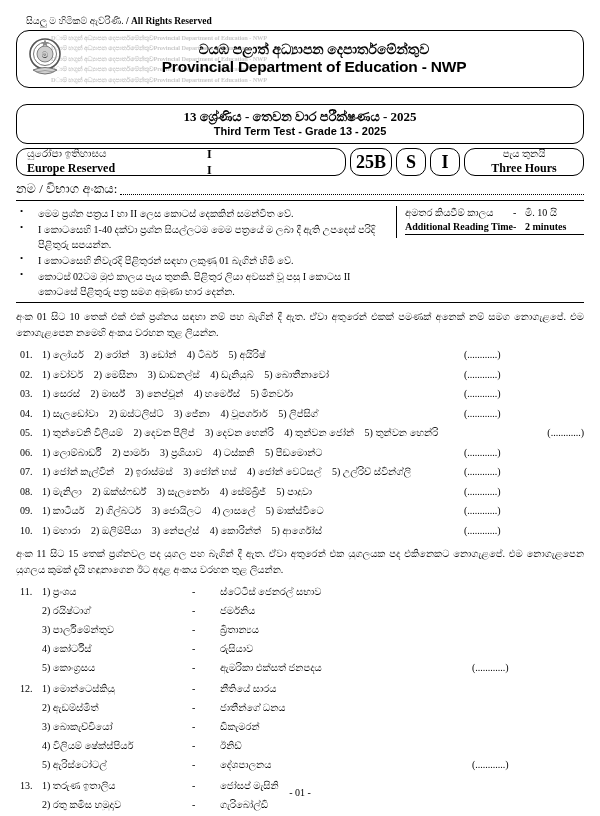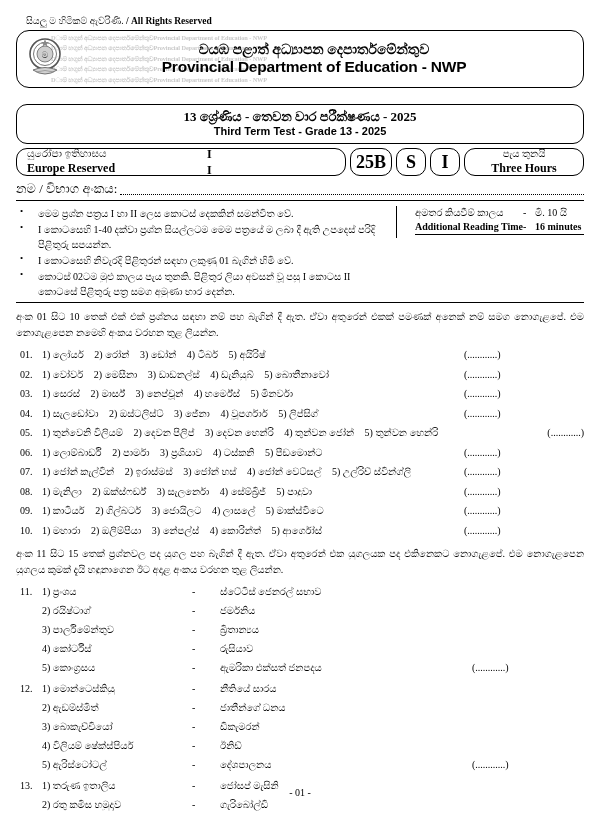--- a/index.html
+++ b/index.html
@@ -206,21 +206,21 @@
     top: -1px;
     font-size: 9px;
   }
 
   .reading-box {
     flex: 0 0 188px;
     border: 1.2px solid #000;
     border-top: none;
     border-right: none;
     border-bottom: none;
-    padding-left: 18px;
+    padding-left: 8px;
     height: 32px;
   }
   .reading-inner {
     border-bottom: 1.2px solid #000;
     padding-bottom: 1px;
   }
   .reading-si {
     font-size: 10px;
     display: flex;
     line-height: 1.35;
@@ -365,21 +365,21 @@
     <div class="reading-box">
       <div class="reading-inner">
         <div class="reading-si">
           <span class="rl-label">අමතර කියවීම් කාලය</span>
           <span class="rl-dash">-</span>
           <span>මි. 10 යි</span>
         </div>
         <div class="reading-en">
           <span class="rl-label">Additional Reading Time</span>
           <span class="rl-dash">-</span>
-          <span>16 minutes</span>
+          <span>2 minutes</span>
         </div>
       </div>
     </div>
   </div>
 
   <hr class="rule2">
 
   <div class="section-intro">අංක 01 සිට 10 තෙක් එක් එක් ප්‍රශ්නය සඳහා නම් පහ බැගින් දී ඇත. ඒවා අතුරෙන් එකක් පමණක් අනෙක් නම් සමග නොගැළපේ. එම නොගැළපෙන නමෙහි අංකය වරහන තුළ ලියන්න.</div>
 
   <div>

